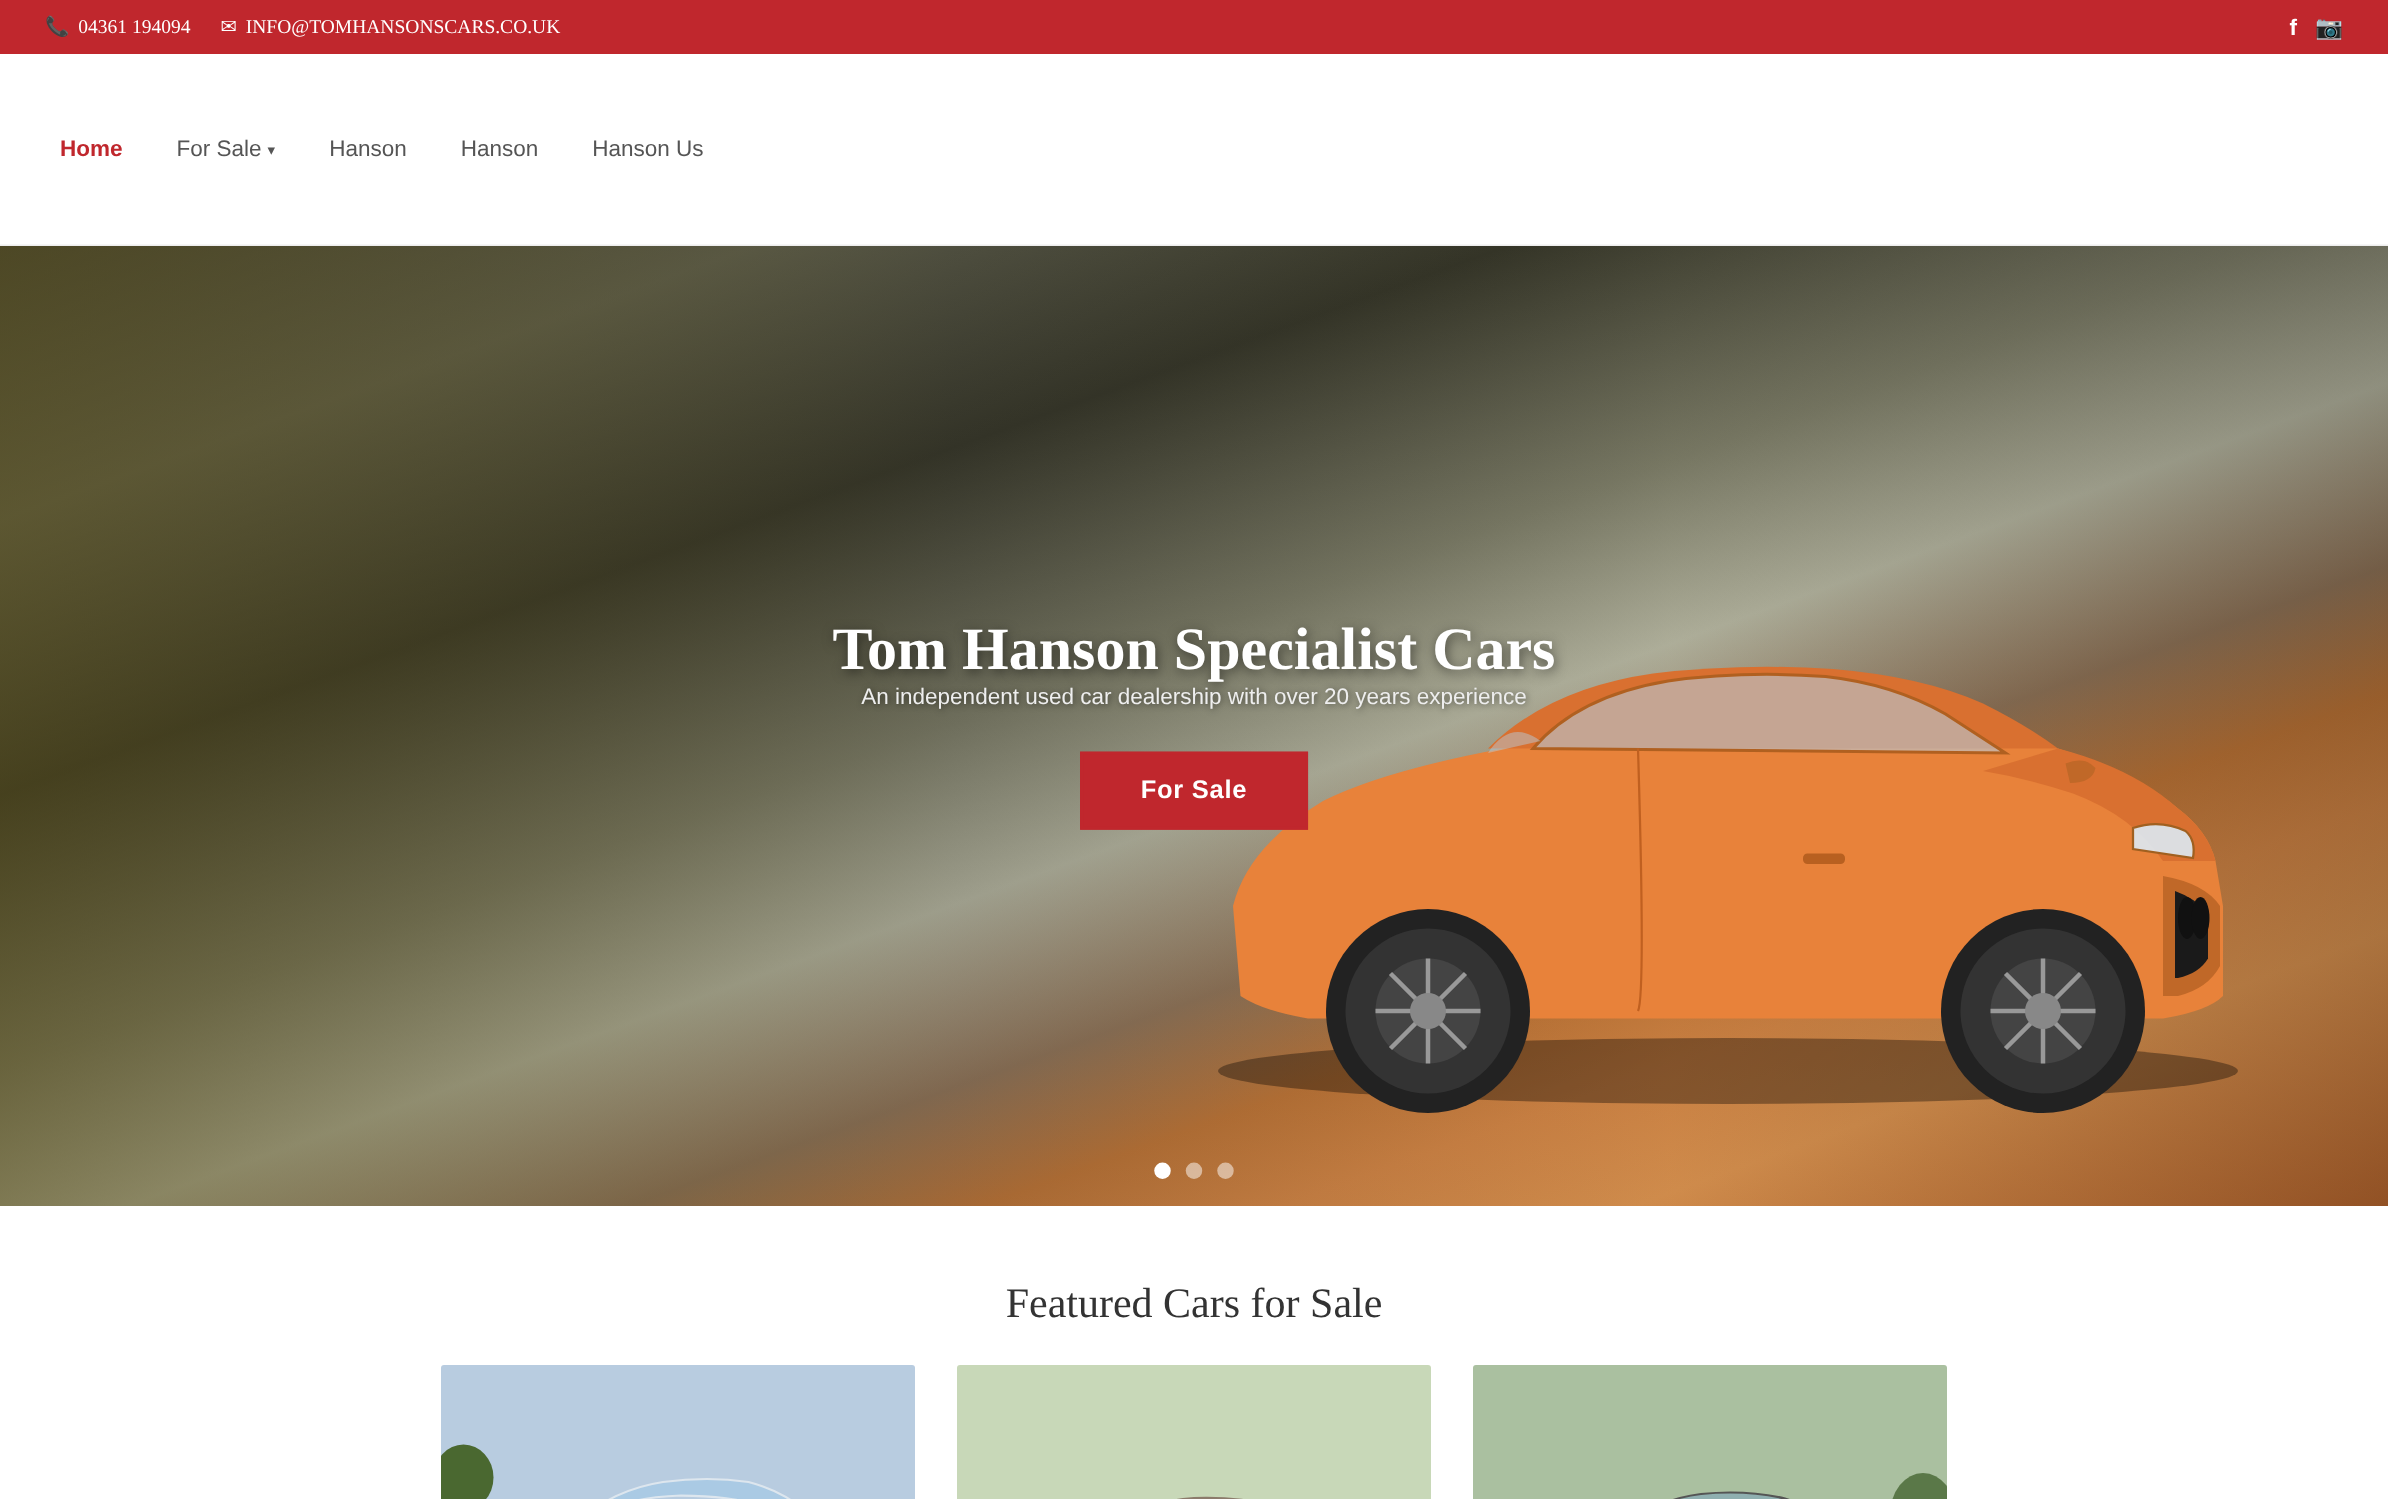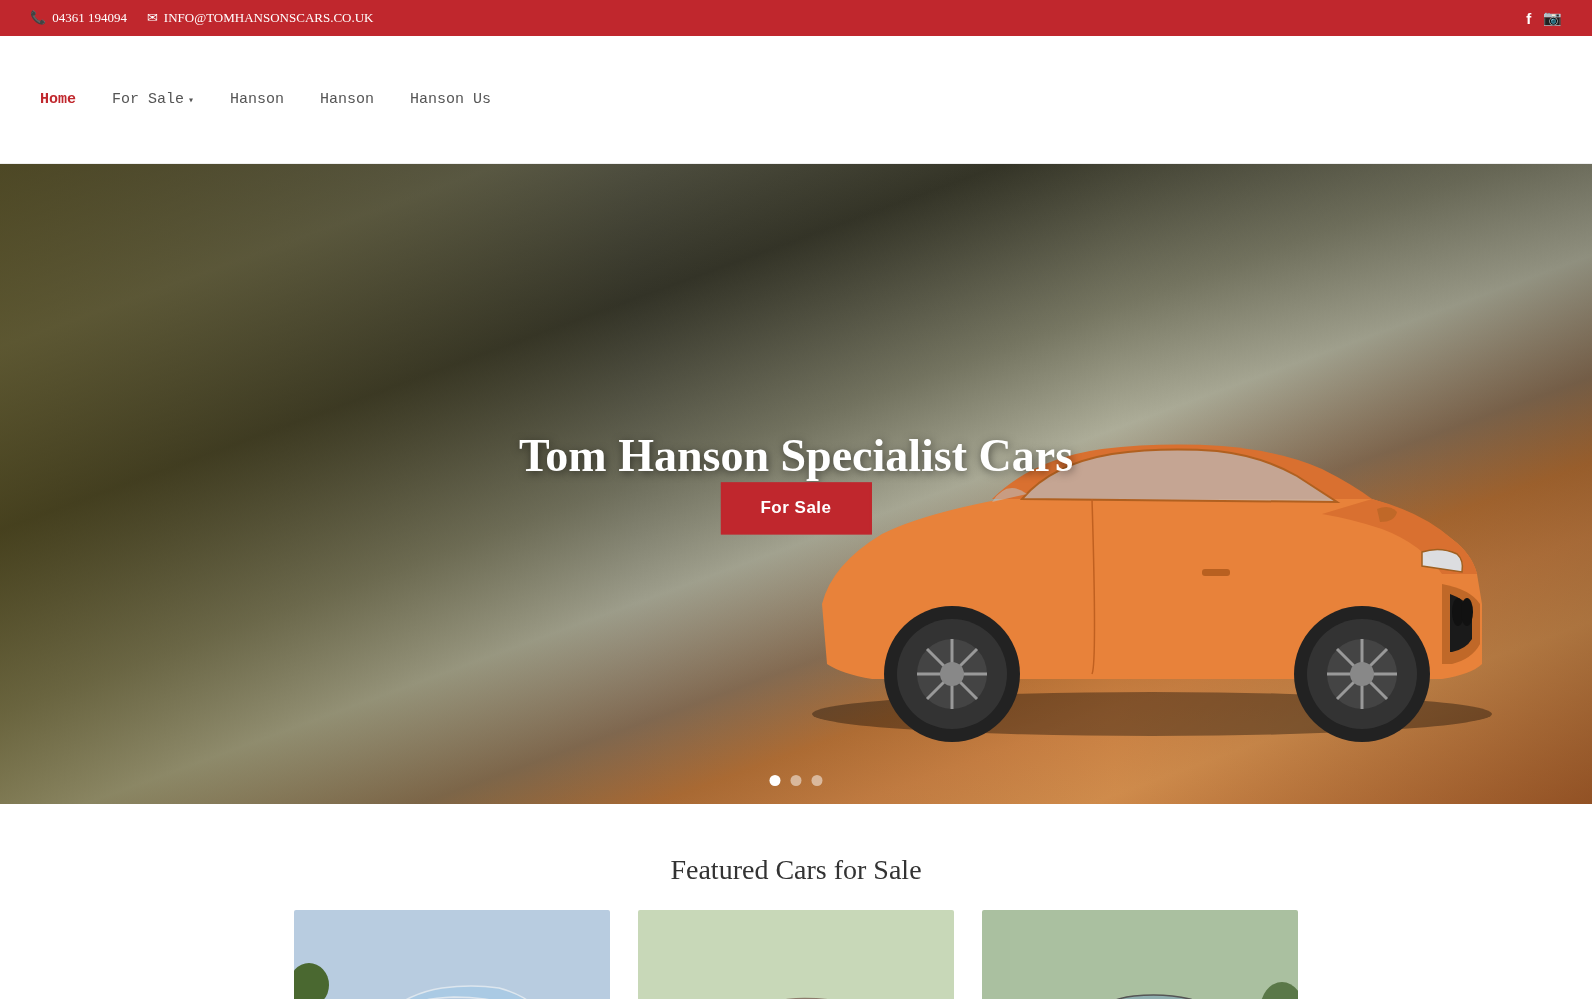--- a/index.html
+++ b/index.html
@@ -47,21 +47,21 @@
       color: #333;
       letter-spacing: 2px;
       line-height: 1.3;
     }
     #nav { display: flex; align-items: center; gap: 36px; }
     .nav-item {
       font-size: 15px;
       color: #555;
       cursor: pointer;
       text-decoration: none;
-      font-family: Liberation Mono, monospace;
+      font-family: Liberation Sans, sans-serif;
       font-weight: 400;
     }
     .nav-item.active { color: #c0272d; font-weight: 600; }
     .nav-item-forsale { display: flex; align-items: center; gap: 4px; }
     .nav-chevron { font-size: 10px; color: #555; }
 
     
     #hero {
       position: relative;
       width: 100%;
@@ -108,21 +108,21 @@
     #hero-content {
       position: absolute;
       z-index: 2;
       top: 50%;
       left: 50%;
       transform: translate(-50%, -52%);
       text-align: center;
       color: #fff;
     }
     #hero-title {
-      font-size: 46px;
+      font-size: 40px;
       font-weight: 600;
       color: #fff;
       text-shadow: 1px 2px 8px rgba(0,0,0,0.5);
       margin-bottom: 0;
       font-family: 'Georgia', serif;
     }
     #hero-subtitle {
       font-size: 15px;
       color: #eee;
       margin-bottom: 28px;
@@ -275,20 +275,21 @@
 
     <path d="M370 215 Q375 380 370 390" stroke="#c06020" stroke-width="1.5" fill="none"></path>
 
     <rect x="480" y="285" width="28" height="7" rx="3" fill="#b86020"></rect>
 
     <path d="M655 225 Q668 220 675 228 Q673 238 658 238 Z" fill="#c06828"></path>
   </svg>
 
   <div id="hero-content">
     <div id="hero-title">Tom Hanson Specialist Cars</div>
+    <div id="hero-subtitle">An independent used car dealership with over 20 years experience</div>
     <button id="hero-btn">For Sale</button>
   </div>
 
   <div id="hero-dots">
     <div class="hero-dot active"></div>
     <div class="hero-dot"></div>
     <div class="hero-dot"></div>
   </div>
 </div>
 

